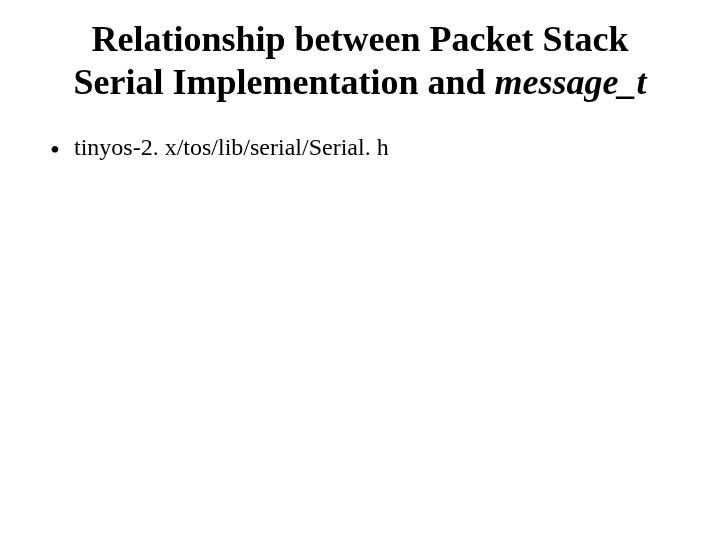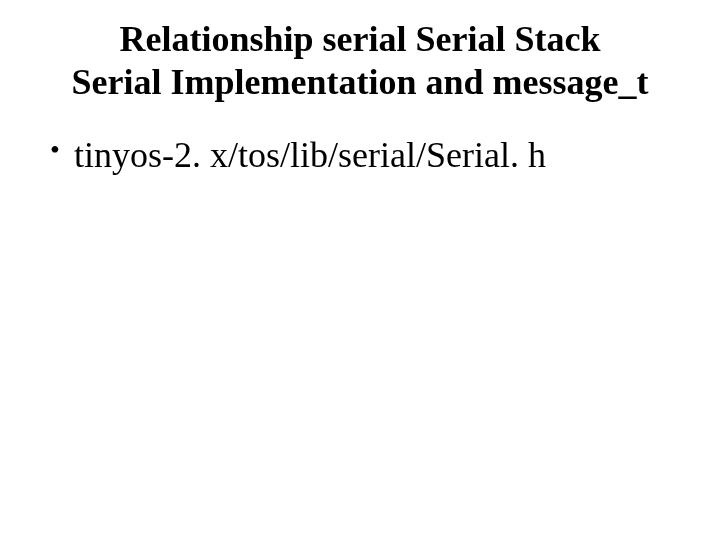--- a/index.html
+++ b/index.html
@@ -18,46 +18,47 @@
     box-sizing: border-box;
     padding-top: 18px;
   }
   .title {
     text-align: center;
     font-size: 36px;
     line-height: 1.2;
     margin: 0 40px 28px 40px;
   }
   .title .italic {
+    font-style: italic;
   }
   .bullets {
     margin: 0;
     padding: 0 0 0 50px;
     list-style: none;
   }
   .bullets li {
-    font-size: 36px;
+    font-size: 24px;
     line-height: 1.3;
     position: relative;
     padding-left: 24px;
   }
   .bullets li::before {
     content: "•";
     position: absolute;
     left: 0;
     top: 0;
     font-size: 28px;
   }
 </style>
 </head>
 <body>
 
 <div class="slide">
   <h1 class="title">
-    <span>Relationship serial Serial Stack</span><br>
+    <span>Relationship between Packet Stack</span><br>
     <span>Serial Implementation and </span><span class="italic">message_t</span>
   </h1>
   <ul class="bullets">
     <li>
       <span>tinyos-2. x/tos/lib/serial/Serial. h</span>
     </li>
   </ul>
 </div>
 
 </body></html>

